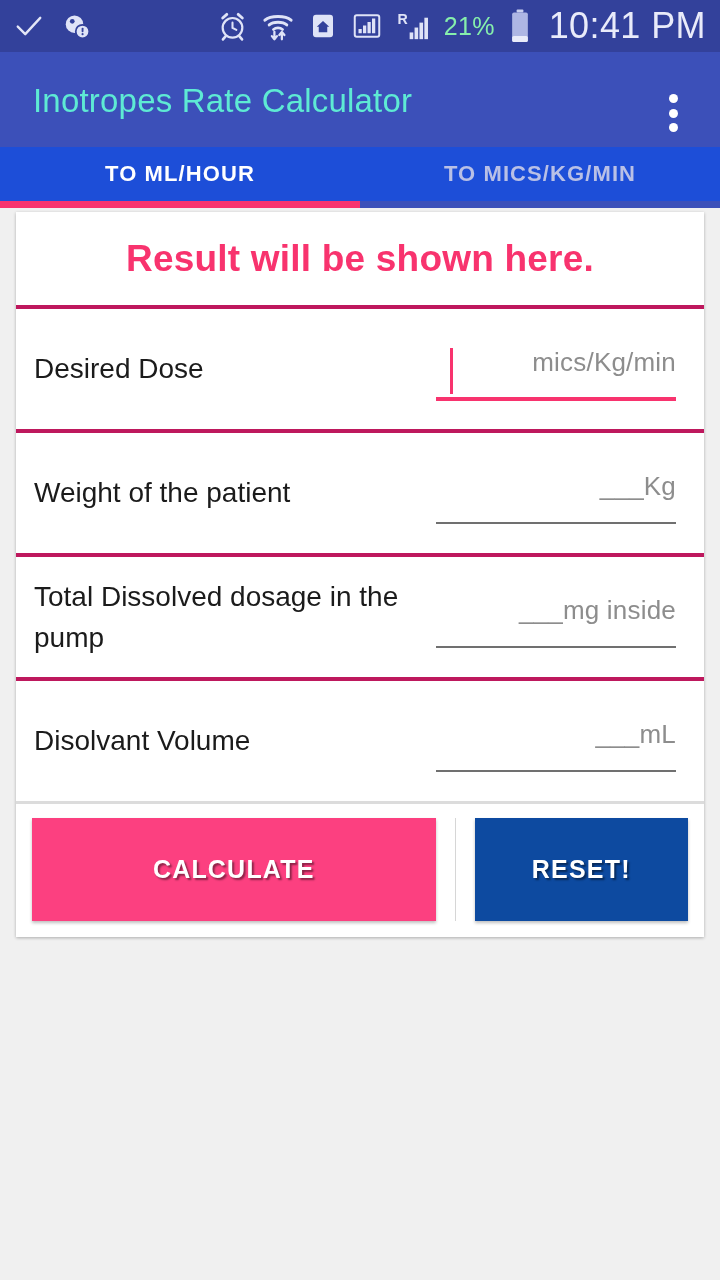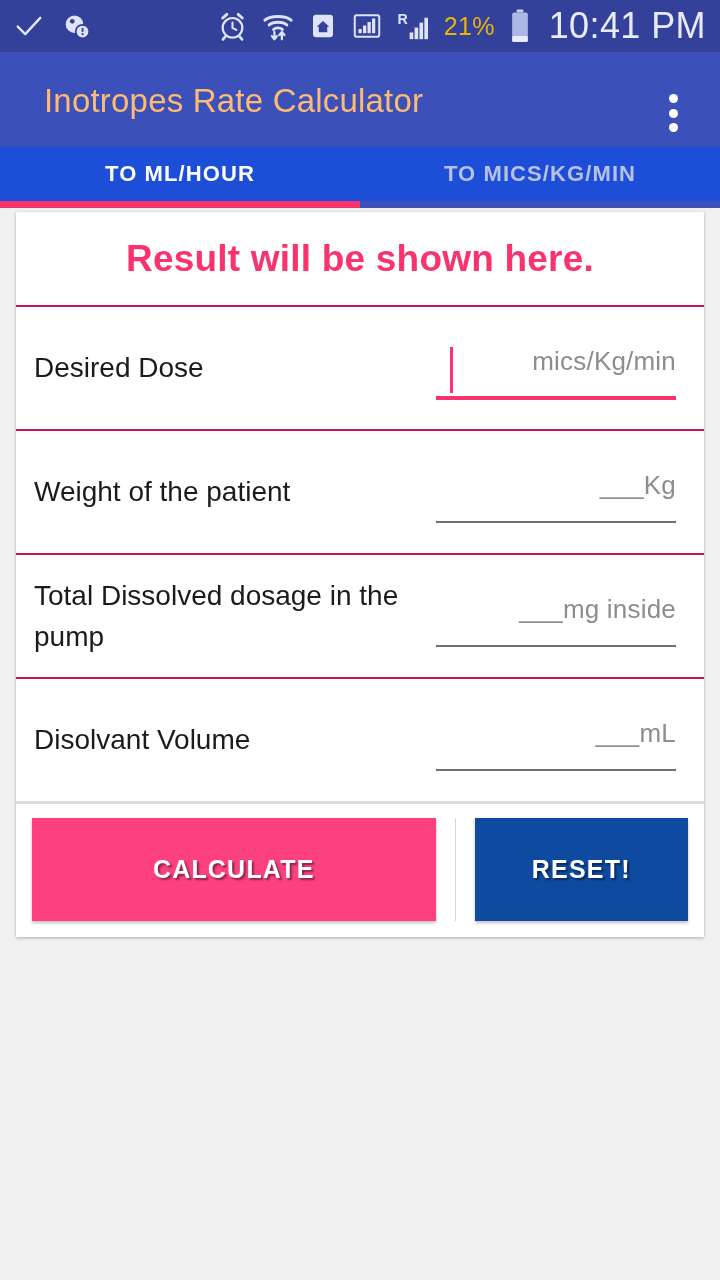--- a/index.html
+++ b/index.html
@@ -15,31 +15,31 @@
   .statusbar{
     position:relative; height:52px; width:100%;
     background:#33419b;
     display:flex; align-items:center;
     padding:0 14px;
     color:#e8eaf6;
   }
   .sb-left{ display:flex; align-items:center; gap:18px; }
   .sb-right{ margin-left:auto; display:flex; align-items:center; gap:14px; }
   .sb-icon{ display:inline-flex; align-items:center; justify-content:center; }
-  .sb-pct{ font-size:25px; letter-spacing:.3px; color:#eab308; }
+  .sb-pct{ font-size:25px; letter-spacing:.3px; color:#86efac; }
   .sb-time{ font-size:36px; letter-spacing:.4px; color:#e9ebfa; margin-left:4px; }
 
   
   .appbar{
     position:relative; width:100%; height:156px;
     background:#3c50b9;
   }
   .appbar-title{
-    position:absolute; left:44px; top:30px;
-    font-size:33px; color:#fdba74; font-weight:400; letter-spacing:.2px;
+    position:absolute; left:33px; top:30px;
+    font-size:33px; color:#5eead4; font-weight:400; letter-spacing:.2px;
     white-space:nowrap;
   }
   .overflow{
     position:absolute; right:30px; top:38px;
     width:34px; height:46px;
     display:flex; flex-direction:column; align-items:center; justify-content:space-between;
     padding:4px 0;
     cursor:pointer;
   }
   .overflow i{ display:block; width:9px; height:9px; border-radius:50%; background:#fff; }
@@ -71,21 +71,21 @@
   .result-row{
     height:93px; display:flex; align-items:center; justify-content:center;
     background:#fff;
   }
   .result-text{
     font-size:37px; font-weight:700; color:#f8336e; letter-spacing:.2px;
   }
 
   .row{
     position:relative; display:flex; align-items:center;
-    border-top:2px solid #be185d;
+    border-top:4px solid #be185d;
     min-height:124px; padding:0 28px 0 18px;
     background:#fff;
   }
   .row-label{
     font-size:28px; color:#1b1b1b; line-height:1.48; flex:1;
     padding-right:10px;
   }
   .field{
     position:relative; width:240px; flex:0 0 240px;
     display:flex; align-items:flex-end; justify-content:flex-end;

